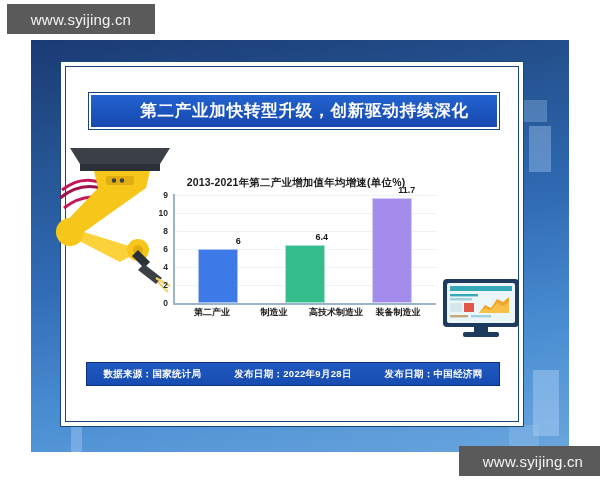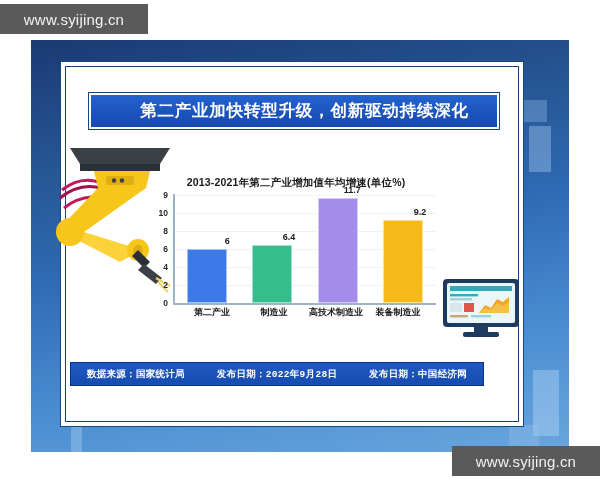--- a/index.html
+++ b/index.html
@@ -71,32 +71,32 @@
             justify-content:flex-end;align-items:center;}
   .bar{width:40px;border:1px solid rgba(255,255,255,.55);box-sizing:border-box;}
   .bar-val{position:absolute;left:0;width:100%;text-align:right;font-size:9px;
            font-weight:bold;color:#1a1a1a;}
   .xlabels{position:absolute;left:26px;top:130px;width:262px;display:flex;
            justify-content:center;}
   .xlab{width:62px;text-align:center;font-size:9px;color:#1a1a1a;font-weight:bold;}
 
   
   .footer{
-    position:absolute;left:70px;top:362px;width:414px;height:24px;
+    position:absolute;left:86px;top:362px;width:414px;height:24px;
     background:linear-gradient(180deg,#1f59c2 0%,#174cb0 100%);
     border:1px solid #0d2f7a;box-sizing:border-box;
     display:flex;align-items:center;justify-content:space-around;
-    color:#ffffff;font-size:9.5px;font-weight:bold;letter-spacing:.3px;font-family:Liberation Mono, monospace;
+    color:#ffffff;font-size:9.5px;font-weight:bold;letter-spacing:.3px;
   }
 
   
   .wm{
     position:absolute;background:#5a5a5a;color:#f2f2f2;
     font-size:15px;letter-spacing:.2px;
-    display:flex;align-items:center;justify-content:center;
+    display:flex;align-items:center;justify-content:center;margin-left:7px;
   }
   .wm-tl{left:0;top:4px;width:148px;height:30px;}
   .wm-br{left:452px;top:446px;width:148px;height:30px;}
 </style>
 </head>
 <body>
 
 <div id="stage">
 
   <div class="poster-bg">
@@ -180,24 +180,20 @@
           <div class="bar" style="height: 54px; background: rgb(61, 122, 232);"></div>
         </div>
         <div class="bar-wrap">
           <span class="bar-val" style="bottom: 60.6px;">6.4</span>
           <div class="bar" style="height: 57.6px; background: rgb(53, 189, 140);"></div>
         </div>
         <div class="bar-wrap">
           <span class="bar-val" style="bottom: 108.3px;">11.7</span>
           <div class="bar" style="height: 105.3px; background: rgb(164, 140, 237);"></div>
         </div>
-        <div class="bar-wrap">
-          <span class="bar-val" style="bottom: 85.8px;">9.2</span>
-          <div class="bar" style="height: 82.8px; background: rgb(245, 186, 25);"></div>
-        </div>
       </div>
     <div class="xlabels" id="xlabels">
         <div class="xlab">第二产业</div>
         <div class="xlab">制造业</div>
         <div class="xlab">高技术制造业</div>
         <div class="xlab">装备制造业</div>
       </div>
   </div>
 
   <div class="footer">

